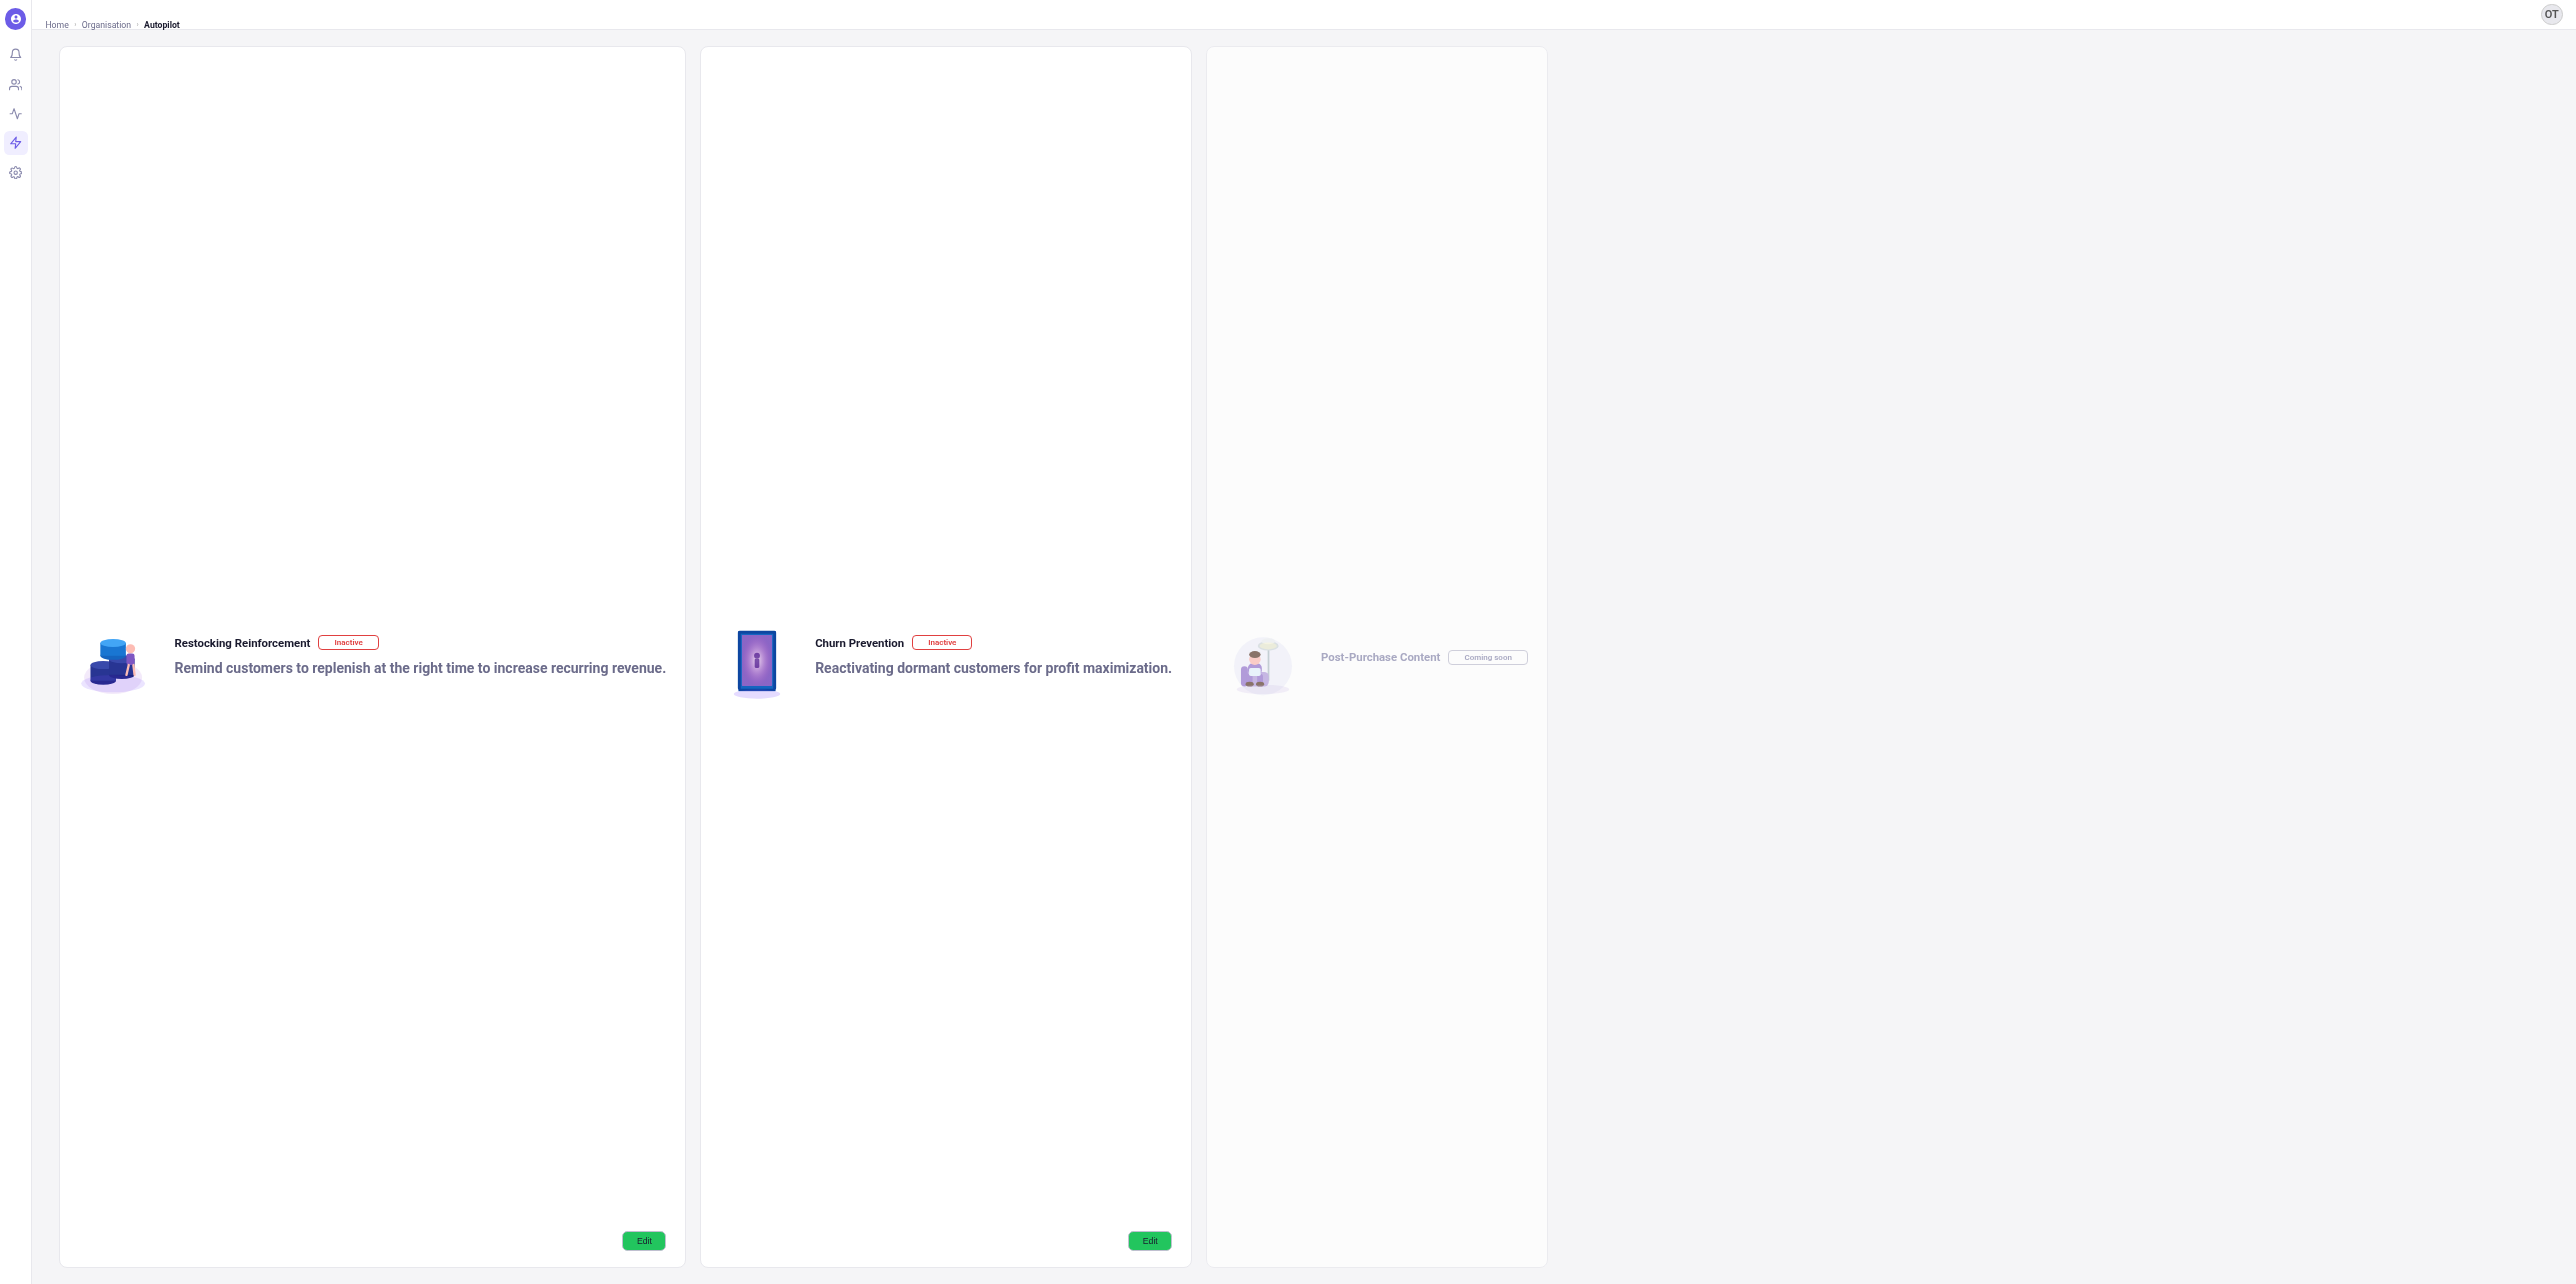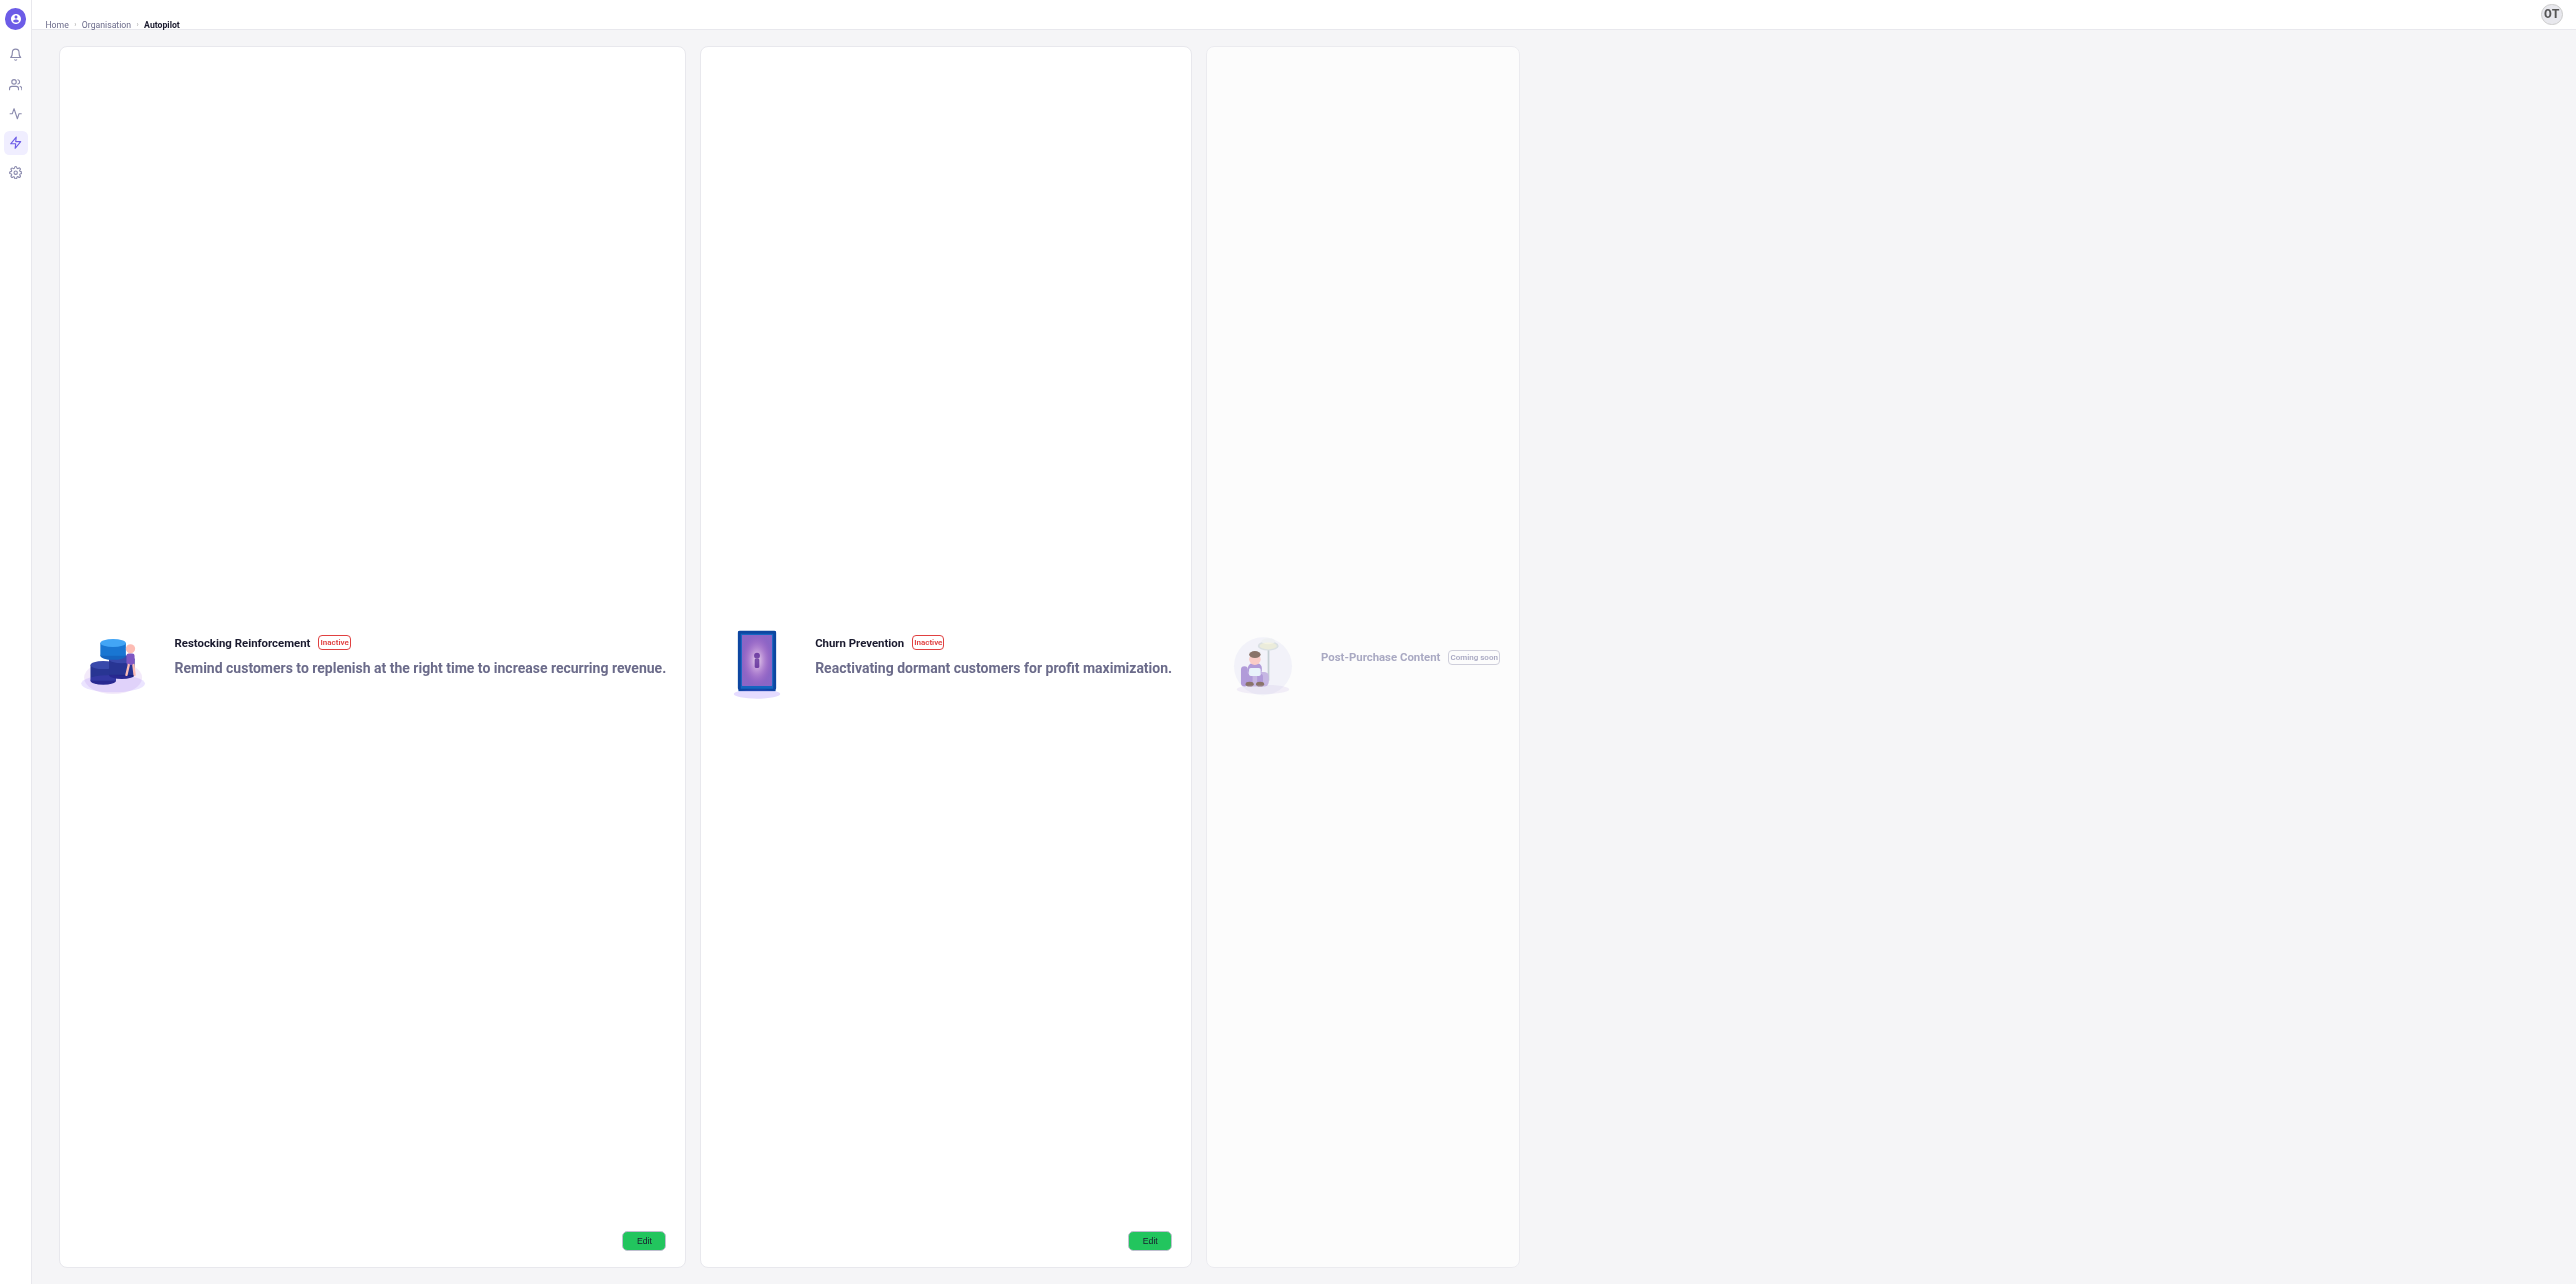--- a/index.html
+++ b/index.html
@@ -87,25 +87,24 @@
 
     .header-avatar {
       width: 21.5px;
       height: 21.5px;
       border-radius: 50%;
       background: #e8e8ed;
       border: 0.7px solid #ccc;
       display: flex;
       align-items: center;
       justify-content: center;
-      font-size: 13px;
+      font-size: 11px;
       font-weight: 600;
       color: #555;
       cursor: pointer;
-      font-family: Liberation Mono, monospace;
     }
 
     
     .content {
       flex: 1;
       overflow-y: auto;
       padding: 16px 27px;
       display: flex;
       flex-direction: row;
       gap: 13.4px;
@@ -152,21 +151,21 @@
 
     .card-title {
       font-size: 11.4px;
       font-weight: 700;
       color: #1a1a2e;
     }
     .card.coming-soon .card-title { color: #8a8aad; }
 
     .badge {
       border-radius: 4px;
-      padding: 2px 1px;
+      padding: 2px 15px;
       font-size: 8px;
       font-weight: 600;
       border: 1px solid;
     }
 
     .badge-inactive {
       color: #e04040;
       border-color: #e04040;
       background: transparent;
     }

